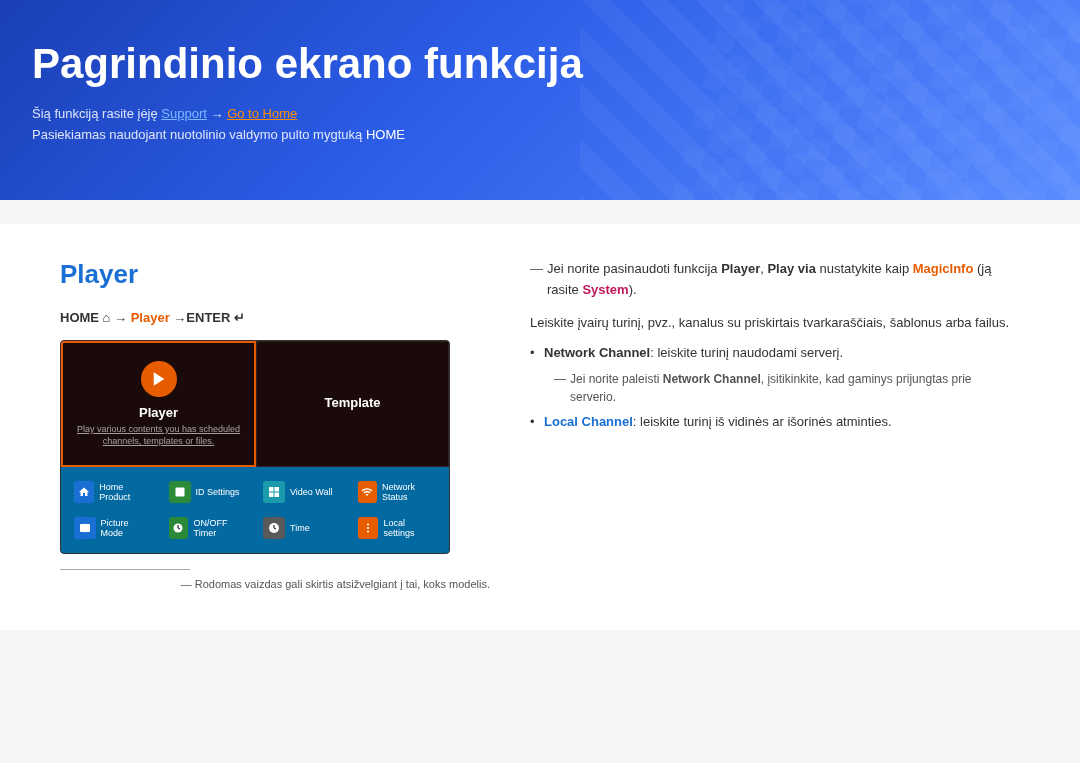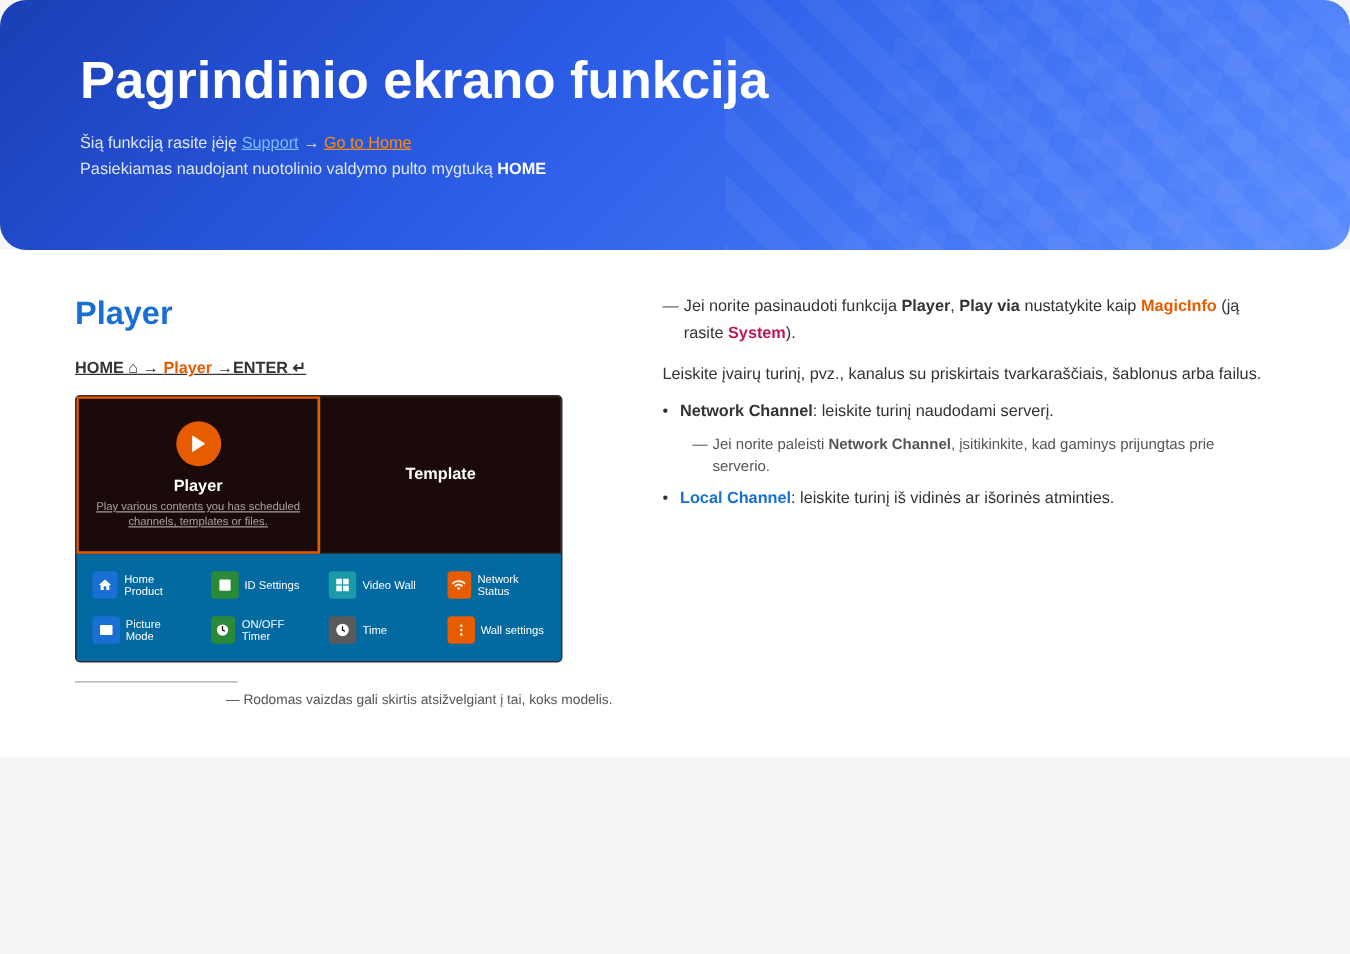--- a/index.html
+++ b/index.html
@@ -7,25 +7,24 @@
       font-family: 'Samsung Sans', 'Arial', sans-serif;
       background: #f5f5f5;
       width: 1080px;
       min-height: 763px;
       overflow: hidden;
     }
 
     
     .header-banner {
       background: linear-gradient(135deg, #1a3fb5 0%, #2b5ce6 40%, #3a6cf0 60%, #4a7cf8 80%, #5a8cff 100%);
-      padding: 40px 60px 35px 64px;
+      padding: 40px 60px 35px 32px;
       position: relative;
       overflow: hidden;
       min-height: 200px;
-      border-radius: 21px;
     }
 
     .header-banner::before {
       content: '';
       position: absolute;
       right: -20px;
       top: -20px;
       width: 400px;
       height: 280px;
       background: repeating-conic-gradient(rgba(255,255,255,0.05) 0% 25%, transparent 0% 50%);
@@ -90,49 +89,49 @@
 
     .header-subtitle-line2 {
       font-size: 13px;
       color: rgba(255,255,255,0.85);
       position: relative;
       z-index: 1;
     }
 
     .header-subtitle-line2 strong {
       color: white;
-      font-weight: 700;
+      font-weight: 400;
     }
 
     
     .main-content {
       background: white;
       padding: 35px 60px 40px 60px;
       display: flex;
       gap: 40px;
+      margin-top: 24px;
     }
 
     
     .left-column {
       flex: 0 0 430px;
     }
 
     .section-title {
       font-size: 26px;
       font-weight: 700;
       color: #1a6fd4;
       margin-bottom: 20px;
     }
 
     .nav-path {
       font-size: 13px;
       color: #333;
       margin-bottom: 15px;
       font-weight: 600;
-      text-decoration: underline;
     }
 
     .nav-path .nav-player {
       color: #e85c00;
       font-weight: 700;
     }
 
     
     .tv-screen {
       width: 390px;
@@ -435,21 +434,21 @@
           <span class="icon-label">Time</span>
         </div>
         <div class="tv-icon-item">
           <div class="icon-box icon-orange">
             <svg width="12" height="12" viewBox="0 0 24 24" fill="white">
                 <circle cx="12" cy="5" r="2"></circle>
                 <circle cx="12" cy="12" r="2"></circle>
                 <circle cx="12" cy="19" r="2"></circle>
               </svg>
           </div>
-          <span class="icon-label">Wall settings</span>
+          <span class="icon-label">Local settings</span>
         </div>
       </div>
     </div>
 
     <div class="footnote-line"></div>
     <p class="footnote-text">— Rodomas vaizdas gali skirtis atsižvelgiant į tai, koks modelis.</p>
   </div>
 
   <div class="right-column">
 

